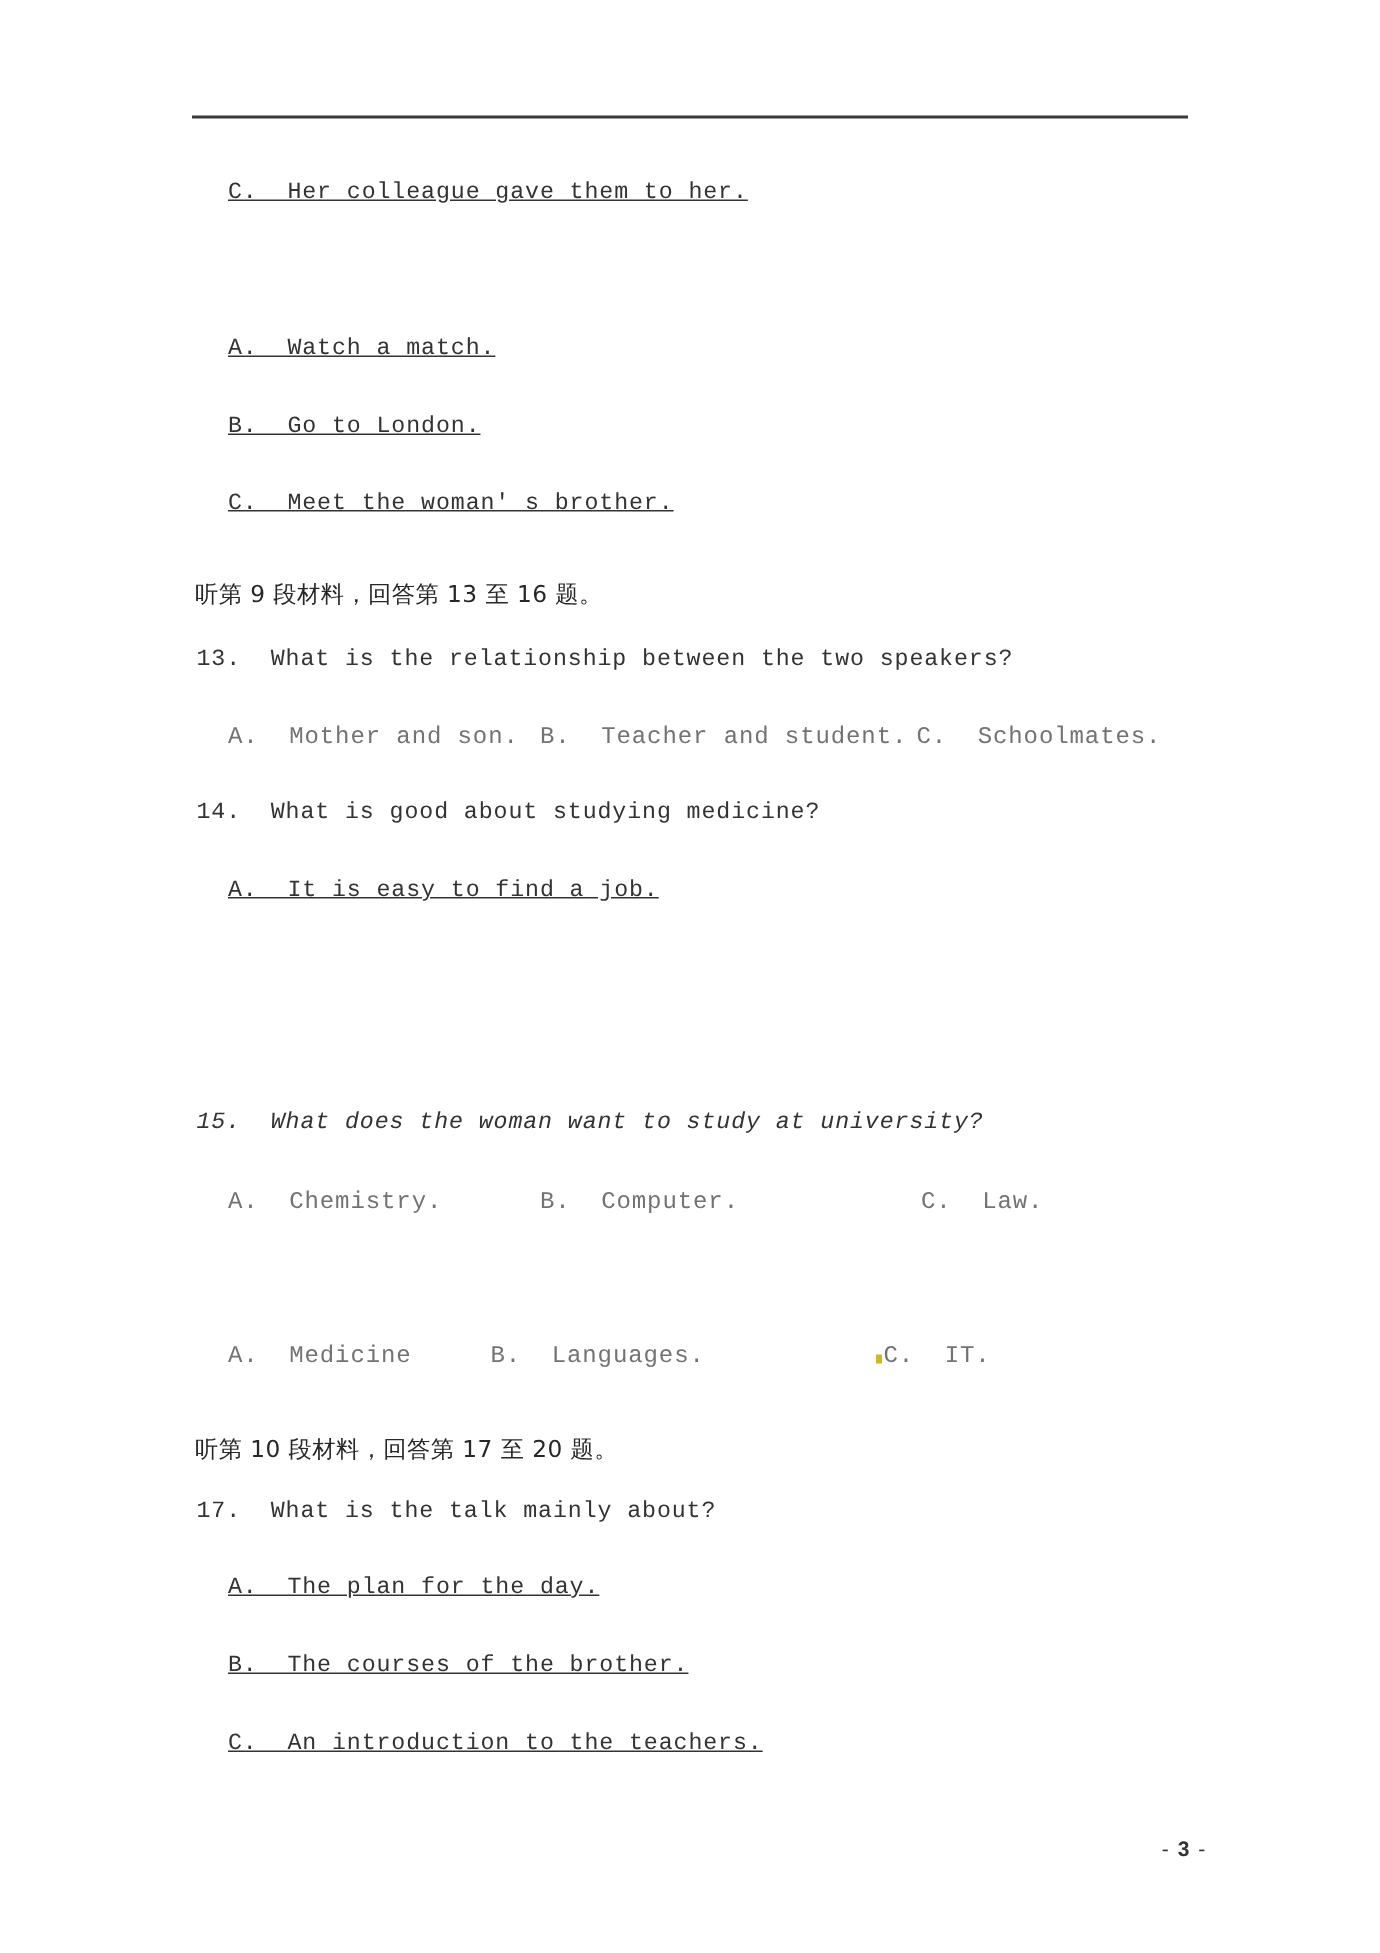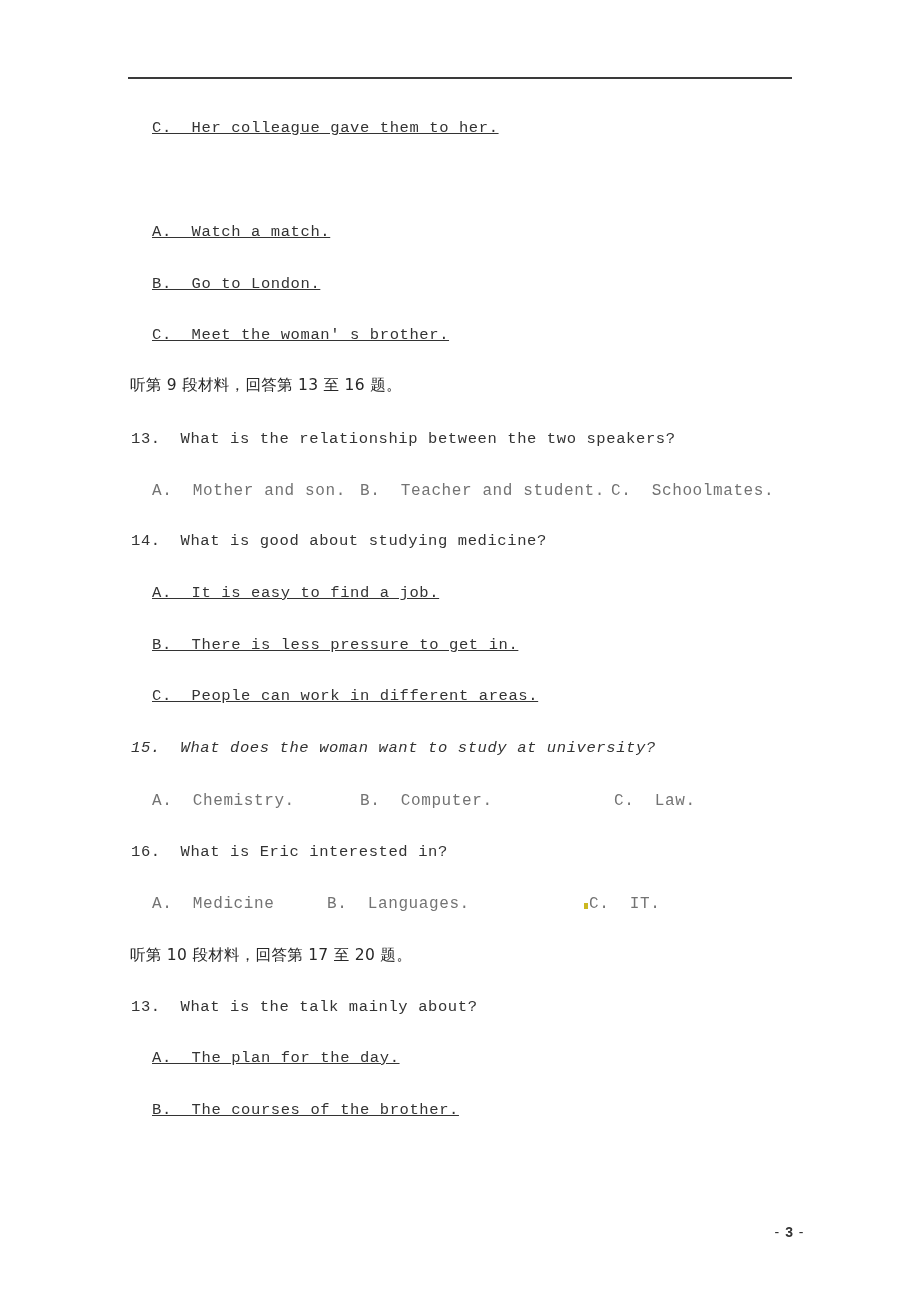--- a/index.html
+++ b/index.html
@@ -52,20 +52,21 @@
   
   .cn {
     position: absolute;
     left: 130px;
     white-space: pre;
     font-family: "DejaVu Sans", "Liberation Sans", sans-serif;
     font-size: 15.5px;
     letter-spacing: 0.3px;
     line-height: 1;
     color: #272727;
+    margin-top: 11px;
   }
 
   
   .optrow {
     position: absolute;
     white-space: pre;
     font-size: 16px;
     letter-spacing: 0.6px;
     line-height: 1;
     color: #737373;
@@ -113,41 +114,39 @@
 
   <div class="line q-num" style="top:432px;">13.  What is the relationship between the two speakers?</div>
   <div class="optrow" style="top:483px; left:0;">
     <span style="left:152px;">A.  Mother and son.</span>
     <span style="left:360px;">B.  Teacher and student.</span>
     <span style="left:611px;">C.  Schoolmates.</span>
   </div>
 
   <div class="line q-num" style="top:534px;">14.  What is good about studying medicine?</div>
   <div class="line opt" style="top:586px;">A.  It is easy to find a job.</div>
-  <div class="line opt" style="top:638px;">B.  There is less pressure to get in.</div>
-  <div class="line opt" style="top:689px;">C.  People can work in different areas.</div>
 
   <div class="line q-num" style="top:741px;font-style:italic;">15.  What does the woman want to study at university?</div>
   <div class="optrow" style="top:793px; left:0;">
     <span style="left:152px;">A.  Chemistry.</span>
     <span style="left:360px;">B.  Computer.</span>
     <span style="left:614px;">C.  Law.</span>
   </div>
 
-  <div class="line q-num" style="top:845px;">16.  What is Eric interested in?</div>
   <div class="optrow" style="top:896px; left:0;">
     <span style="left:152px;">A.  Medicine</span>
     <span style="left:327px;">B.  Languages.</span>
     <span style="left:589px;">C.  IT.</span>
   </div>
   <div class="artifact-dot" style="left:584px; top:903px;"></div>
 
   <div class="cn" style="top:948px;">听第 10 段材料，回答第 17 至 20 题。</div>
 
-  <div class="line q-num" style="top:1000px;">13.  What is the talk mainly about?</div>
+  <div class="line q-num" style="top:1000px;">17.  What is the talk mainly about?</div>
   <div class="line opt" style="top:1051px;">A.  The plan for the day.</div>
   <div class="line opt" style="top:1103px;">B.  The courses of the brother.</div>
+  <div class="line opt" style="top:1155px;">C.  An introduction to the teachers.</div>
 
   <div class="footer" style="left:755px; top:1208px;">
     <span>- </span><b>3</b><span> -</span>
   </div>
 
 </div>
 
 </body></html>

